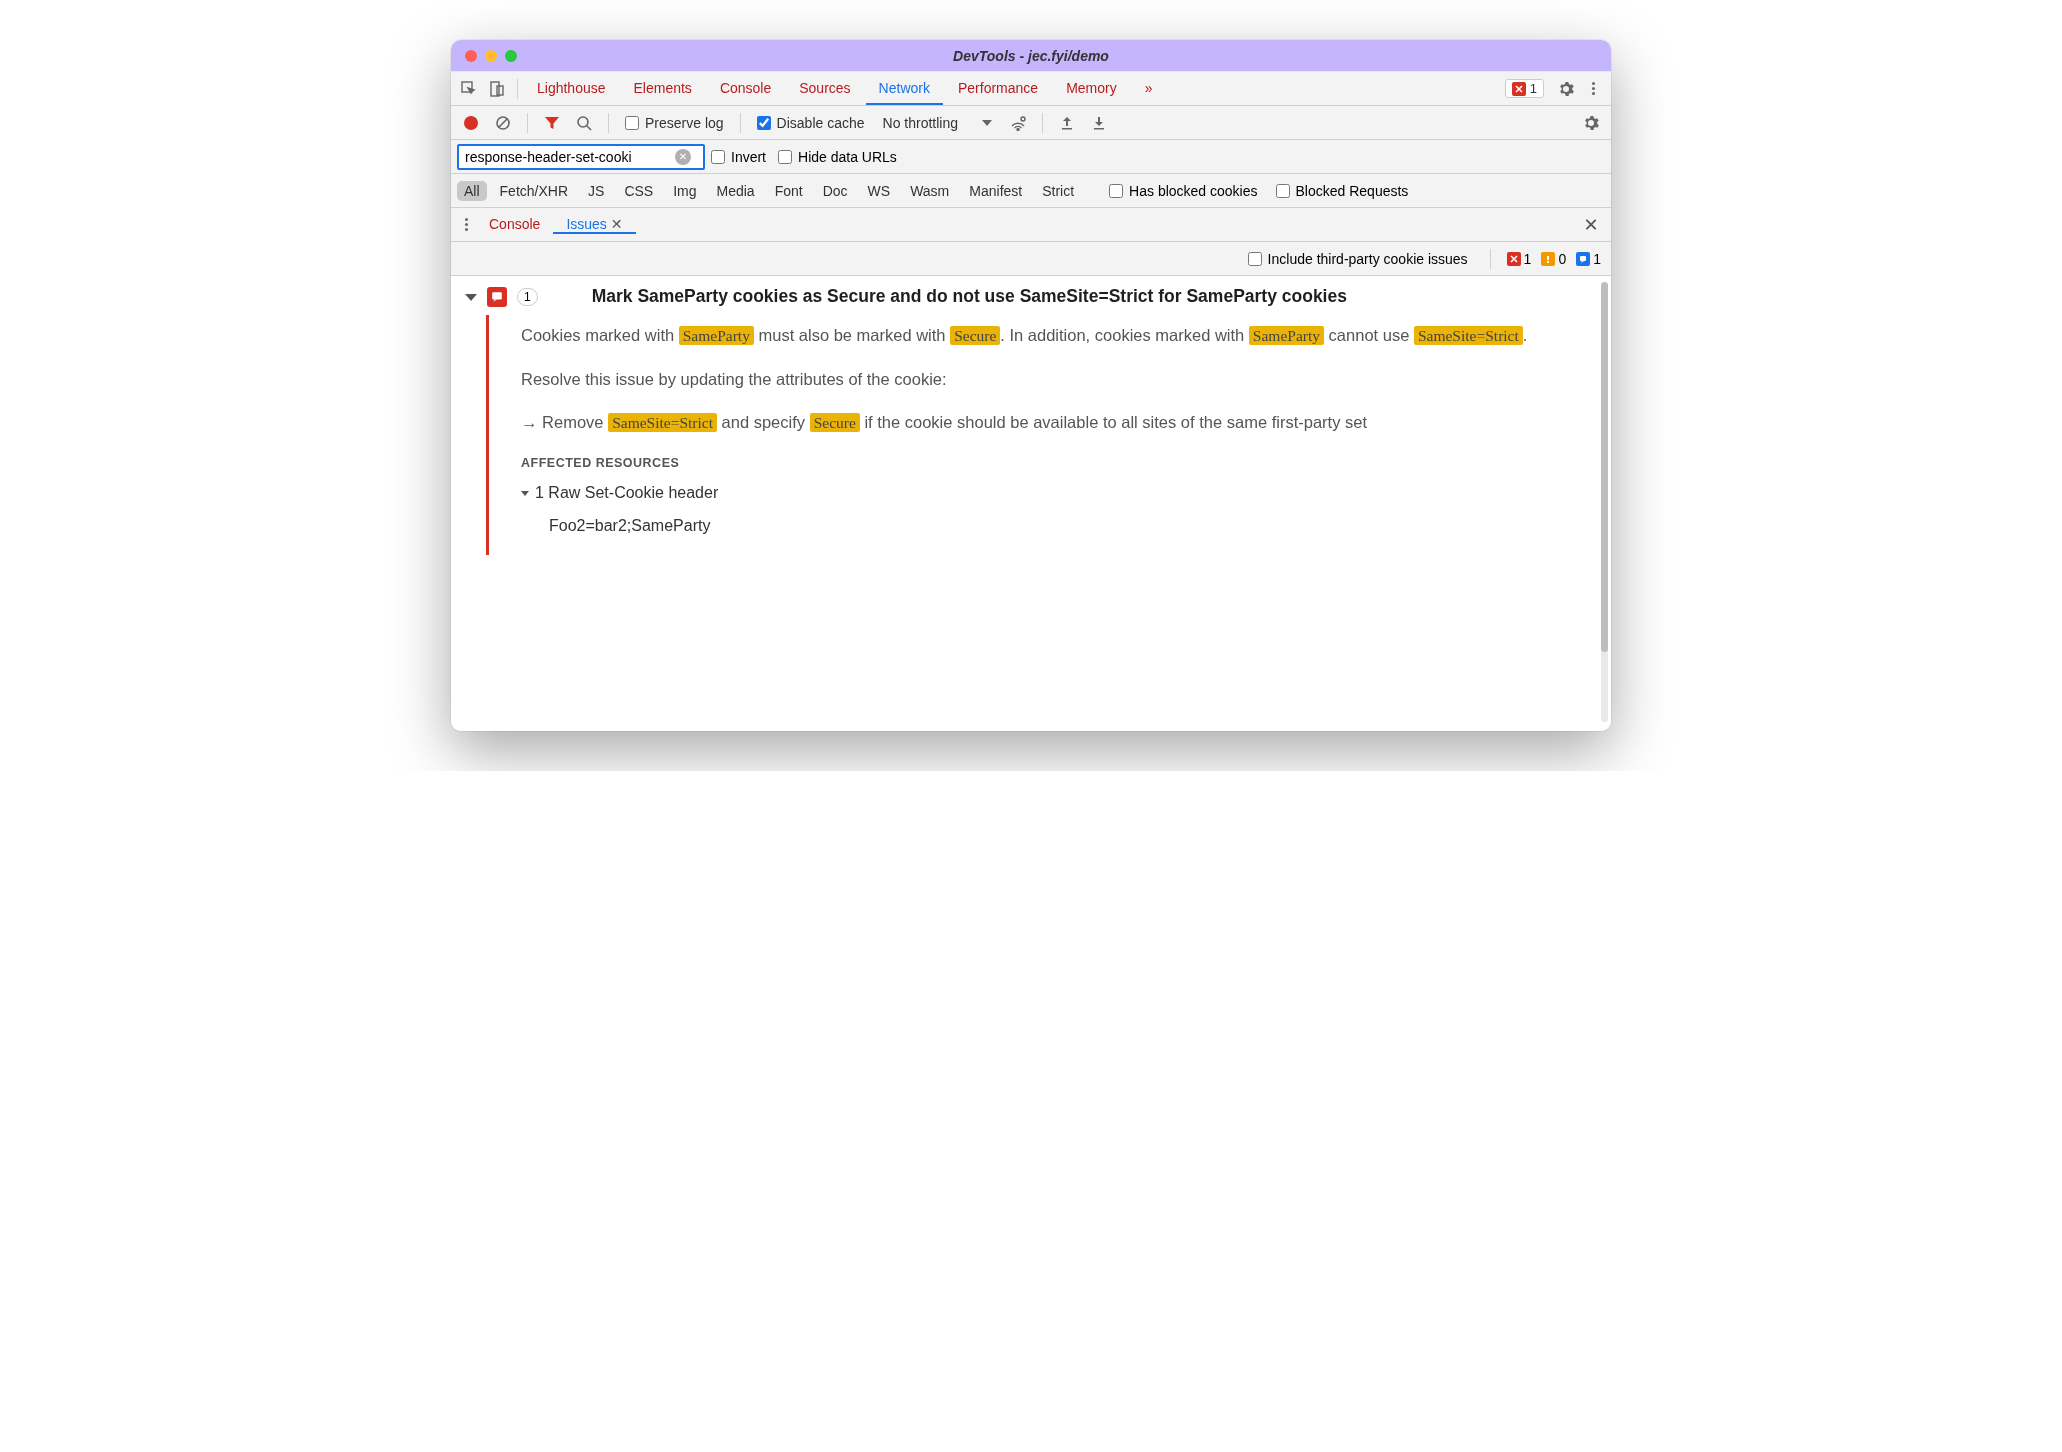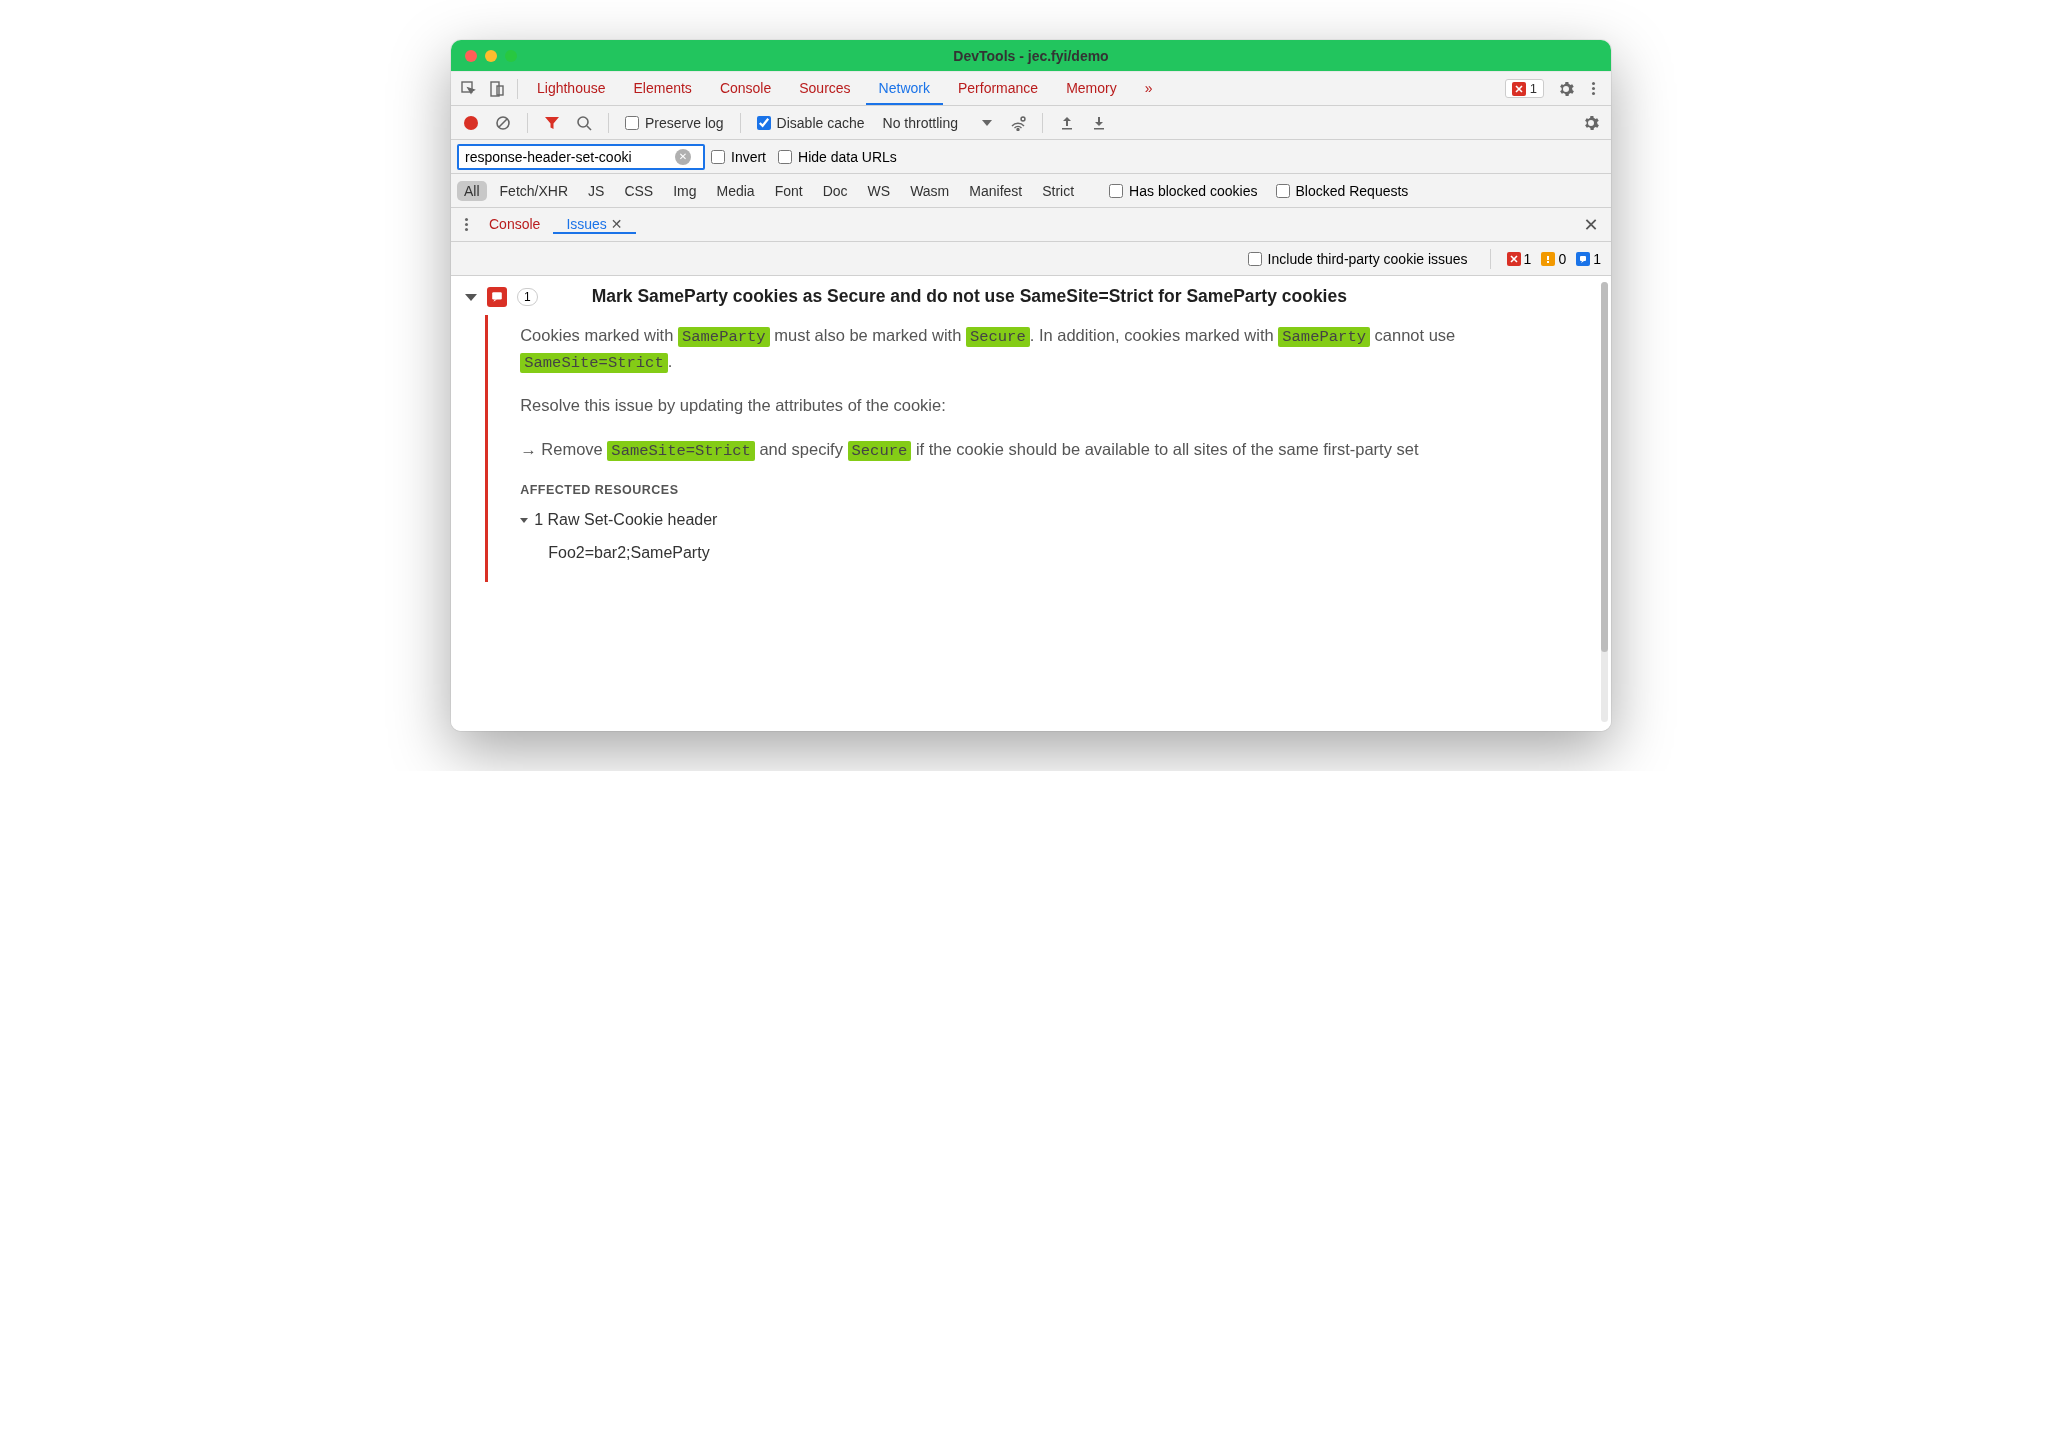--- a/index.html
+++ b/index.html
@@ -12,26 +12,27 @@
   padding: 40px;
 }
 .window {
   width: 1160px;
   background: #fff;
   border-radius: 10px;
   box-shadow: 0 20px 60px rgba(0,0,0,0.35), 0 0 0 1px rgba(0,0,0,0.05);
   overflow: hidden;
 }
 .titlebar {
-  background: #22c55e;
+  background: #c4b5fd;
   height: 32px;
   display: flex;
   align-items: center;
   position: relative;
   border-bottom: 1px solid #e8e8e8;
+  font-style: italic;
 }
 .traffic-lights { display: flex; gap: 8px; padding-left: 14px; }
 .tl { width: 12px; height: 12px; border-radius: 50%; }
 .tl.red { background: #ff5f57; }
 .tl.yellow { background: #febc2e; }
 .tl.green { background: #28c840; }
 .titlebar-title {
   position: absolute; left: 0; right: 0; text-align: center;
   font-size: 14px; font-weight: 600; color: #333;
 }
@@ -135,21 +136,21 @@
 .red-icon-box { width:20px; height:20px; background:#d93025; border-radius:3px; display:flex; align-items:center; justify-content:center; color:#fff; margin-left: 8px;}
 .count-pill {
   background:#fff; border:1px solid #ccc; border-radius: 10px; min-width:20px; height:18px;
   display:flex; align-items:center; justify-content:center; font-size:12px; padding:0 6px; margin-left:8px;
 }
 .issue-row1 { display:flex; align-items:center; padding: 10px 14px 8px 0; gap: 2px;}
 .issue-title { font-size: 17.5px; font-weight: 700; color: #1f1f1f; margin-left: 10px; padding-left: 42px; }
 .issue-content { padding: 0 22px 16px 70px; font-size: 16.5px; color: #555; line-height: 1.55; }
 .issue-content p { margin: 8px 0 18px; }
 .issue-content code {
-  font-family: Liberation Mono, monospace; background: #84cc16;
+  font-family: Liberation Serif, serif; background: #eab308;
   padding: 1px 4px; border-radius: 2px; font-size: 15.5px; color: #444;
 }
 .arrow-li { padding-left: 0; margin: 8px 0 16px; }
 .arrow-li::before { content: "→ "; color: #555; }
 .section-label { font-size: 12.5px; font-weight: 700; letter-spacing: 0.5px; color: #555; margin-top: 18px; text-transform: uppercase;}
 .resource-line { font-size: 16px; color: #333; margin-top: 8px; }
 .resource-value { font-size: 16px; color: #333; margin: 8px 0 0 28px; }
 </style>
 </head>
 <body>

